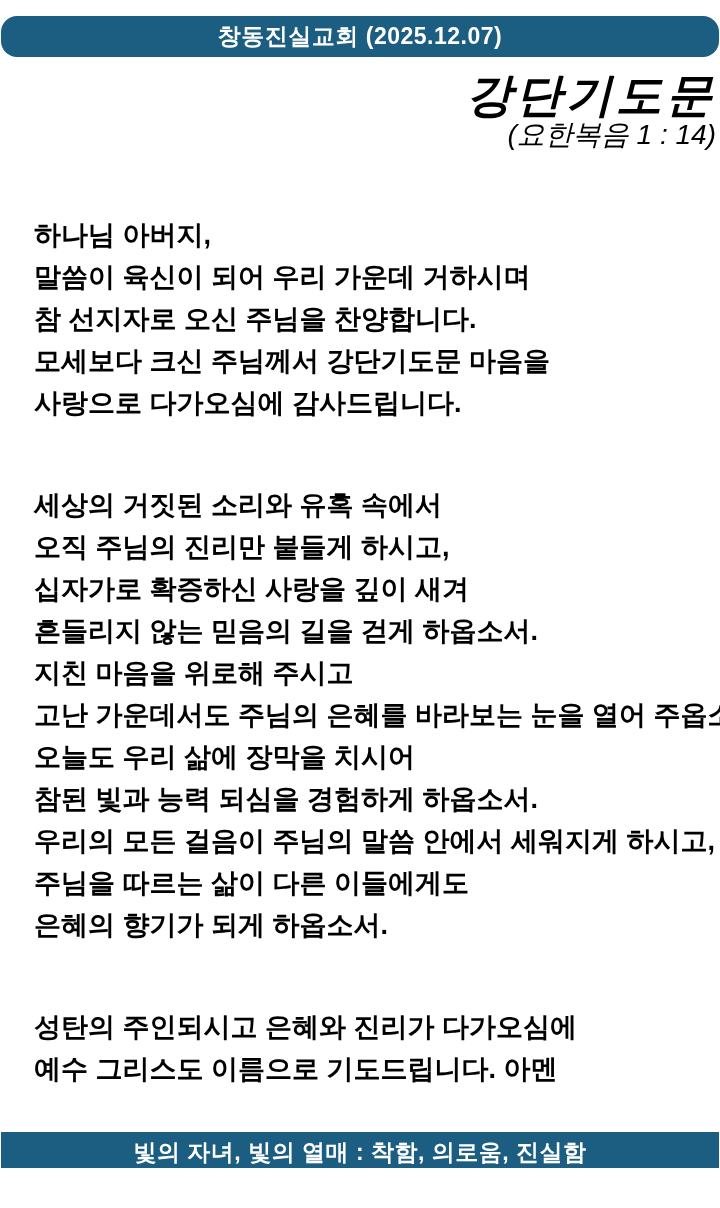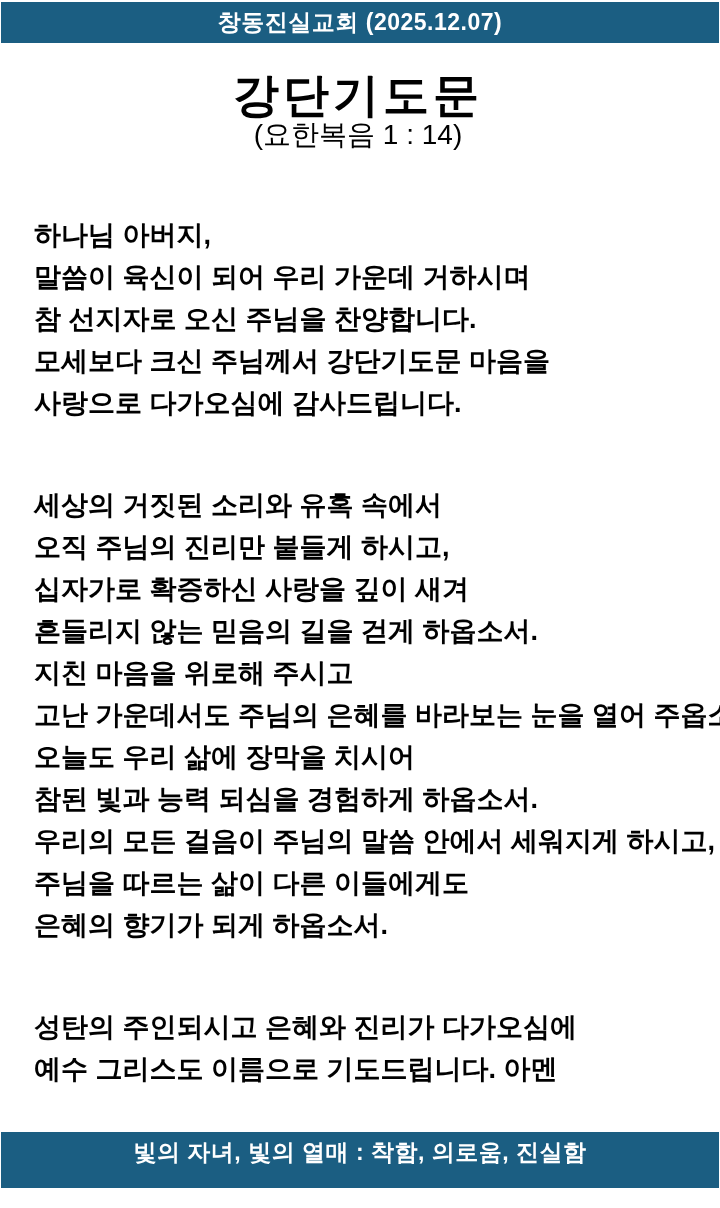--- a/index.html
+++ b/index.html
@@ -22,28 +22,29 @@
     height: 41px;
     line-height: 41px;
     background: #1b5e82;
     color: #ffffff;
     font-size: 23px;
     font-weight: bold;
     text-align: center;
     letter-spacing: 0.5px;
     white-space: nowrap;
   }
-  .bar.top { top: 2px; }
-  .bar.bottom { top: 1132px; height: 56px; line-height: 40px; }
+  .bar.top { top: 16px; border-radius: 16px; }
+  .bar.bottom { top: 1132px; height: 36px; line-height: 40px; }
   .title-block {
     position: absolute;
     top: 43px;
     left: 0;
     right: 4px;
-    text-align: center;
+    text-align: right;
+    font-style: italic;
   }
   .main-title {
     margin-top: 26px;
     font-size: 46px;
     line-height: 52px;
     font-weight: bold;
     letter-spacing: 4px;
   }
   .sub-title {
     margin-top: 10px;

